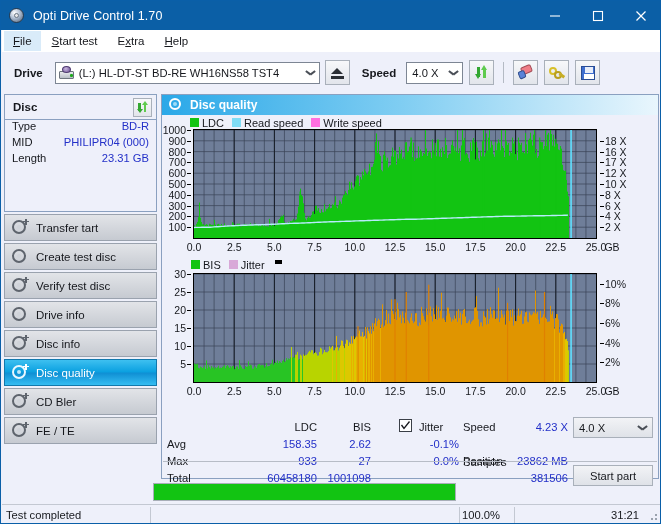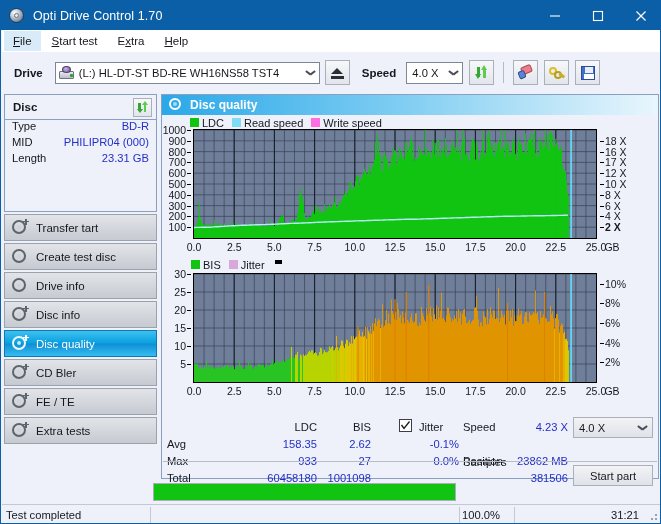--- a/index.html
+++ b/index.html
@@ -430,20 +430,28 @@
       <span class="nicon">
           <span class="ring"></span>
           <span class="hole2"></span>
         </span>
       <span>Create test disc</span>
     </div>
     <div class="navbtn">
       <span class="nicon">
           <span class="ring"></span>
           <span class="hole2"></span>
+          <span class="spark"></span>
+        </span>
+      <span>Verify test disc</span>
+    </div>
+    <div class="navbtn">
+      <span class="nicon">
+          <span class="ring"></span>
+          <span class="hole2"></span>
         </span>
       <span>Drive info</span>
     </div>
     <div class="navbtn">
       <span class="nicon">
           <span class="ring"></span>
           <span class="hole2"></span>
           <span class="spark"></span>
         </span>
       <span>Disc info</span>
@@ -464,28 +472,20 @@
         </span>
       <span>CD Bler</span>
     </div>
     <div class="navbtn">
       <span class="nicon">
           <span class="ring"></span>
           <span class="hole2"></span>
           <span class="spark"></span>
         </span>
       <span>FE / TE</span>
-    </div>
-    <div class="navbtn">
-      <span class="nicon">
-          <span class="ring"></span>
-          <span class="hole2"></span>
-          <span class="spark"></span>
-        </span>
-      <span>Extra tests</span>
     </div>
   </div>
 
 
   <div id="main">
     <div id="main-header">
       <span class="hicon">
           <span class="ring"></span>
           <span class="hl"></span>
         </span>
@@ -962,21 +962,21 @@
           <div class="ytick" style="top: 33.4px; right: 5px;">700</div>
           <div class="tickmark" style="right: 0px; top: 33.4px;"></div>
           <div class="ytick" style="top: 22.6px; right: 5px;">800</div>
           <div class="tickmark" style="right: 0px; top: 22.6px;"></div>
           <div class="ytick" style="top: 11.8px; right: 5px;">900</div>
           <div class="tickmark" style="right: 0px; top: 11.8px;"></div>
           <div class="ytick" style="top: 1px; right: 5px;">1000</div>
           <div class="tickmark" style="right: 0px; top: 1px;"></div>
         </div>
       <div id="ldc-y2axis" style="position:absolute;left:437px;top:0;width:56px;height:110px;">
-          <div class="ytick-r" style="top: 98.2px; left: 5px; font-weight: bold;">2 X</div>
+          <div class="ytick-r" style="top: 98.2px; left: 5px;">2 X</div>
           <div class="tickmark" style="left: 0px; top: 98.2px;"></div>
           <div class="ytick-r" style="top: 87.4px; left: 5px;">4 X</div>
           <div class="tickmark" style="left: 0px; top: 87.4px;"></div>
           <div class="ytick-r" style="top: 76.6px; left: 5px;">6 X</div>
           <div class="tickmark" style="left: 0px; top: 76.6px;"></div>
           <div class="ytick-r" style="top: 65.8px; left: 5px;">8 X</div>
           <div class="tickmark" style="left: 0px; top: 65.8px;"></div>
           <div class="ytick-r" style="top: 55px; left: 5px;">10 X</div>
           <div class="tickmark" style="left: 0px; top: 55px;"></div>
           <div class="ytick-r" style="top: 44.2px; left: 5px;">12 X</div>

